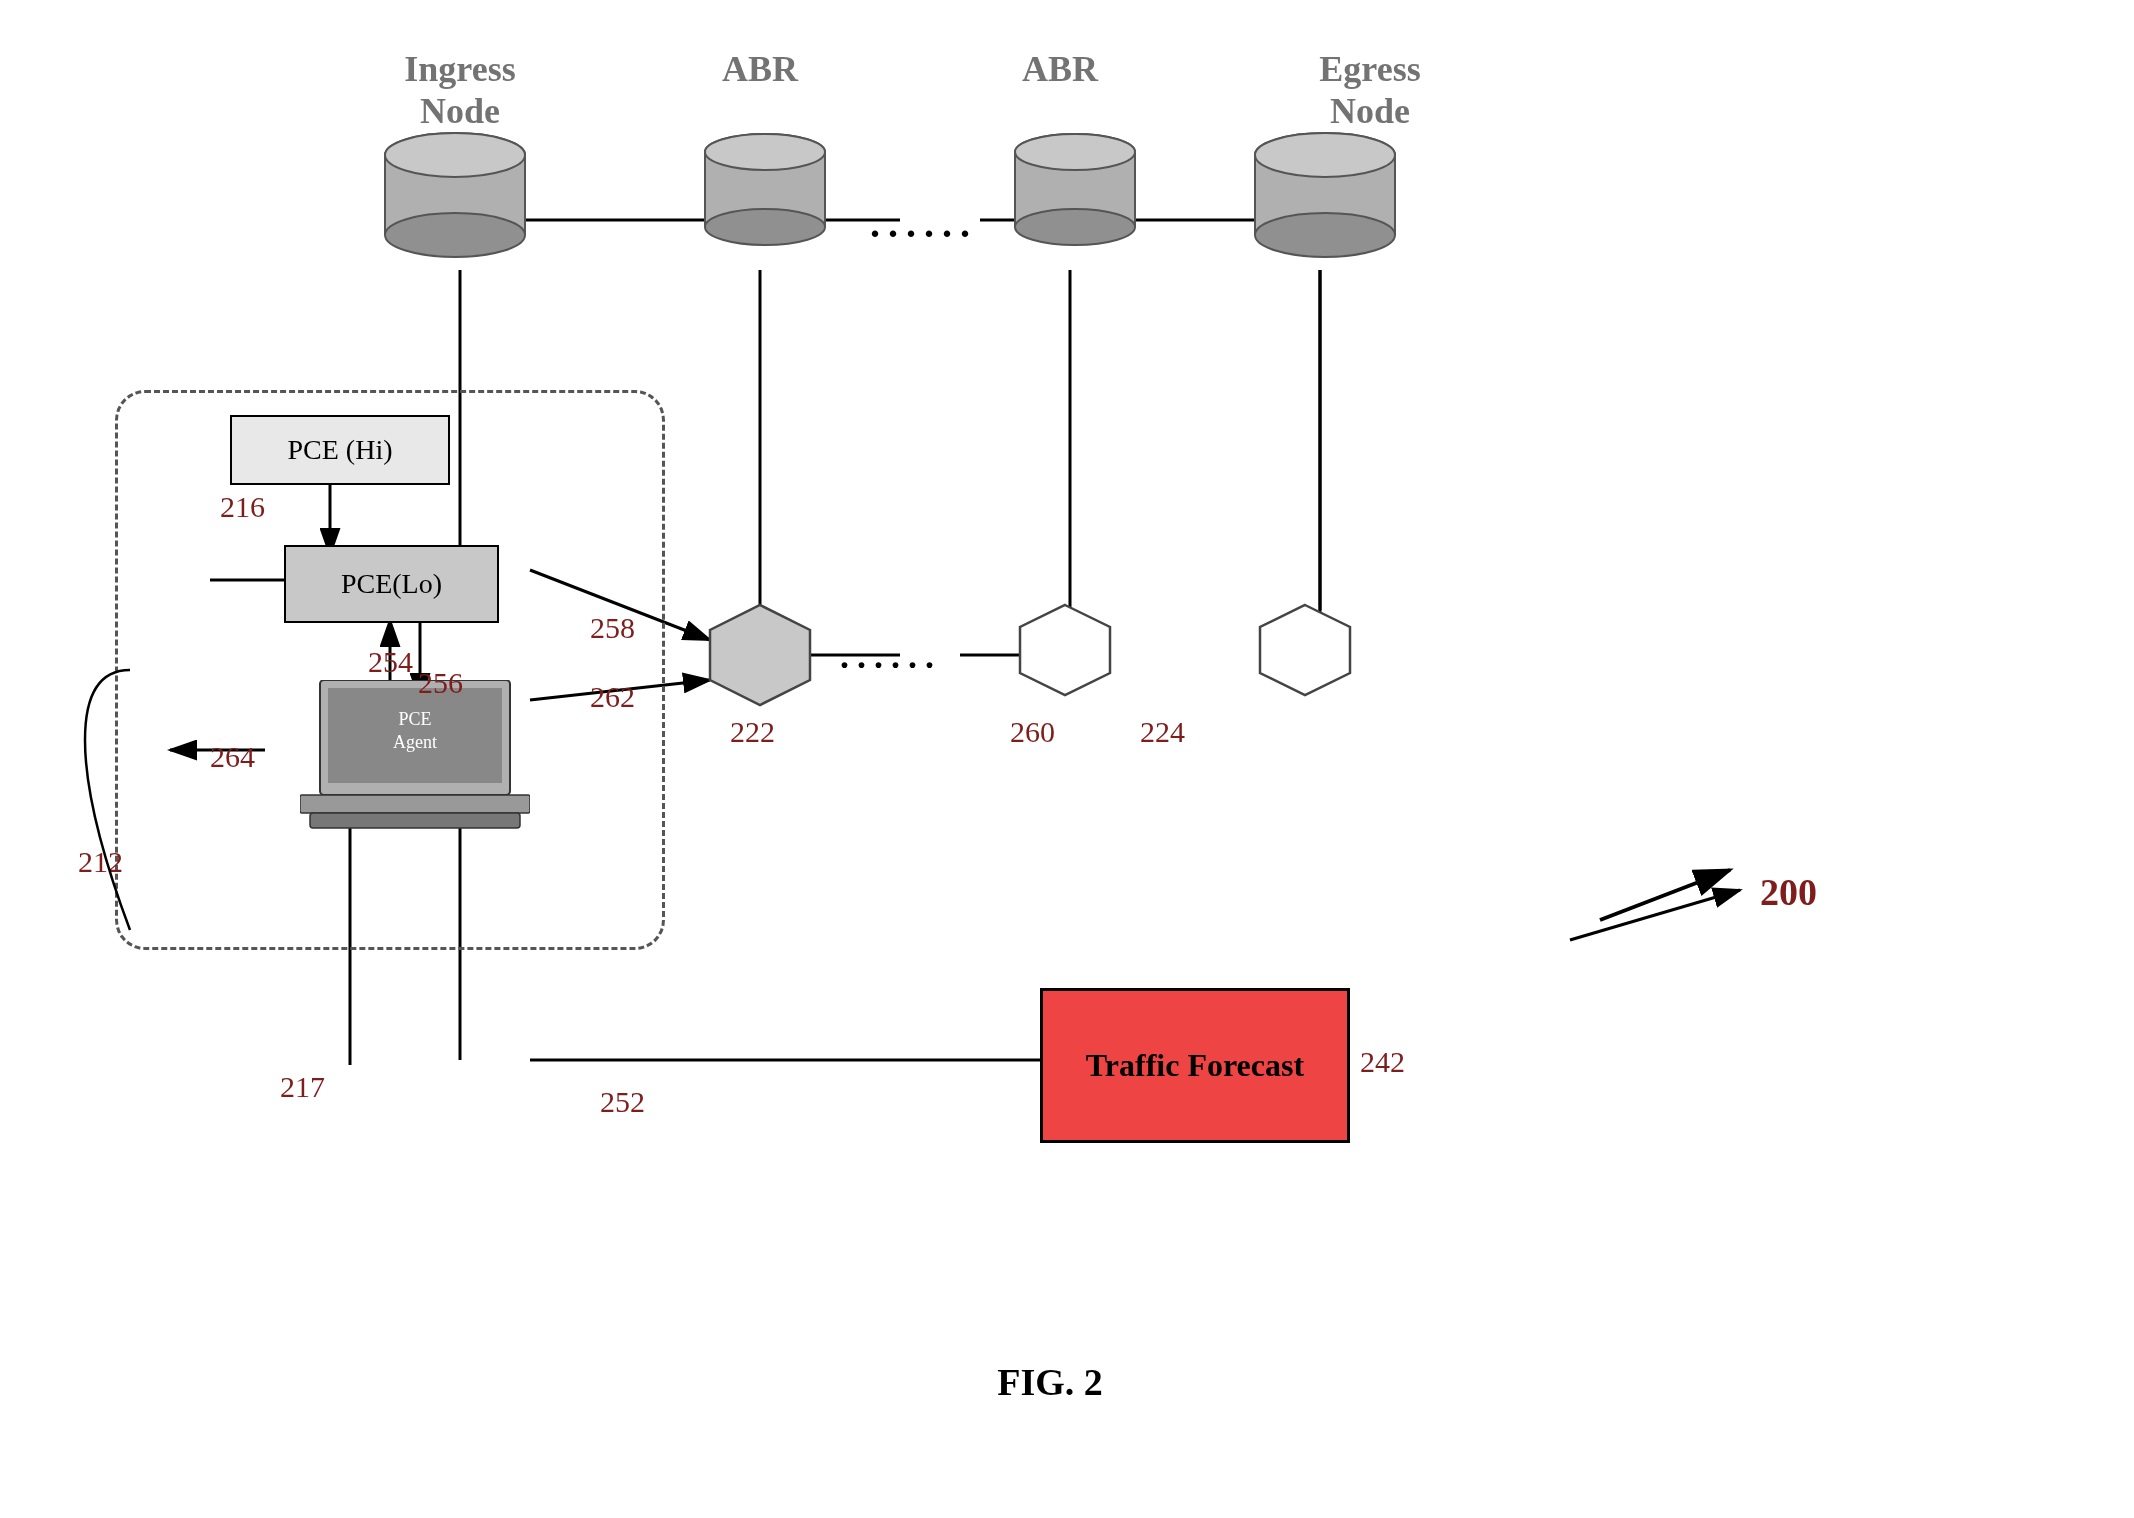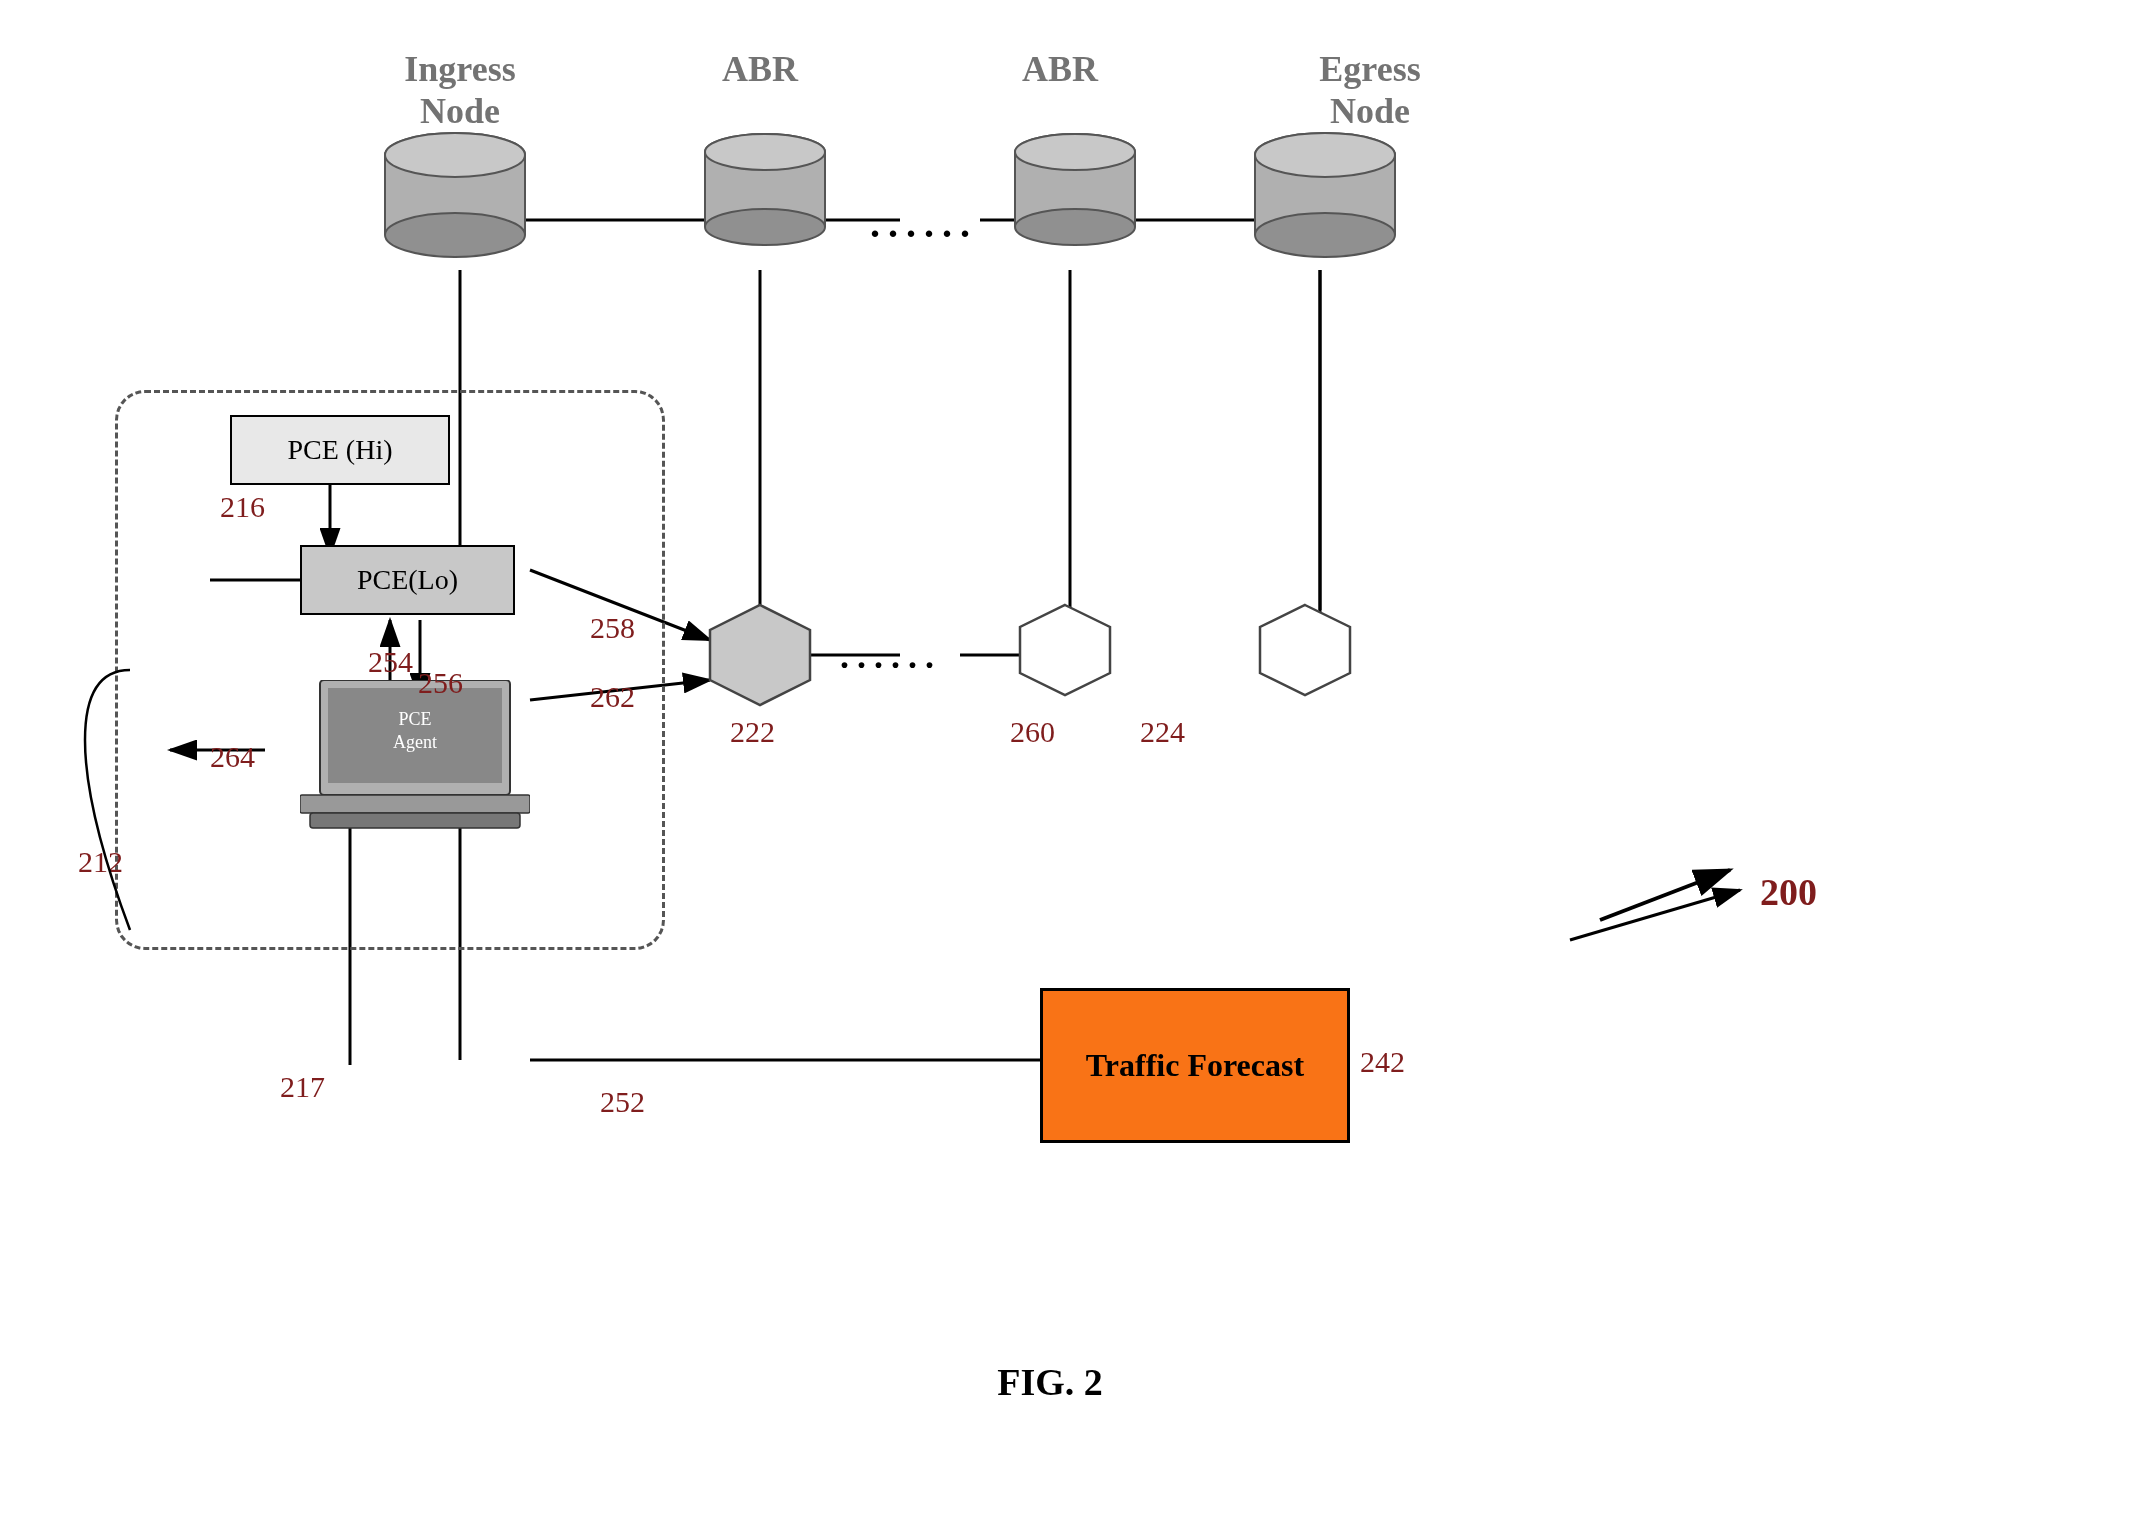--- a/index.html
+++ b/index.html
@@ -223,21 +223,21 @@
     </svg>
   </div>
 
   <div class="dashed-container" style="left:115px; top:390px; width:550px; height:560px;">
   </div>
 
   <div class="box" style="left:230px; top:415px; width:220px; height:70px; font-size:28px; border:2px solid #000; background:#e8e8e8;">
     <span>PCE (Hi)</span>
   </div>
 
-  <div class="box" style="left:300px; top:545px; width:215px; height:70px; font-size:28px; background:#c8c8c8; border:2px solid #000;">
+  <div class="box" style="left:284px; top:545px; width:215px; height:78px; font-size:28px; background:#c8c8c8; border:2px solid #000;">
     <span>PCE(Lo)</span>
   </div>
 
   <div class="laptop" style="left:300px; top:680px;">
     <svg width="230" height="160" viewBox="0 0 230 160">
 
       <rect x="20" y="0" width="190" height="115" rx="4" ry="4" fill="#b0b0b0" stroke="#333" stroke-width="2"></rect>
       <rect x="28" y="8" width="174" height="95" fill="#888"></rect>
 
       <text x="115" y="45" text-anchor="middle" font-size="18" fill="#fff" font-family="Times New Roman">PCE</text>
@@ -257,21 +257,21 @@
 
   <div class="dots" style="left:840px; top:635px; font-size:36px;">......
   </div>
 
   <div class="hexagon" style="left:1010px; top:600px;">
     <svg width="110" height="100" viewBox="0 0 110 100">
       <polygon points="55,5 100,27 100,73 55,95 10,73 10,27" fill="#fff" stroke="#444" stroke-width="2.5"></polygon>
     </svg>
   </div>
 
-  <div class="box" style="left:1040px; top:988px; width:310px; height:155px; font-size:32px; font-weight:bold; border:3px solid #000; background:#f97316;">
+  <div class="box" style="left:1040px; top:988px; width:310px; height:155px; font-size:32px; font-weight:bold; border:3px solid #000; background:#ef4444;">
     <span>Traffic
 Forecast</span>
   </div>
 
   <div class="label" style="left:220px; top:490px;">216</div>
 
   <div class="label" style="left:368px; top:645px;">254</div>
 
   <div class="label" style="left:418px; top:645px;margin-top:21px;">256</div>
 

